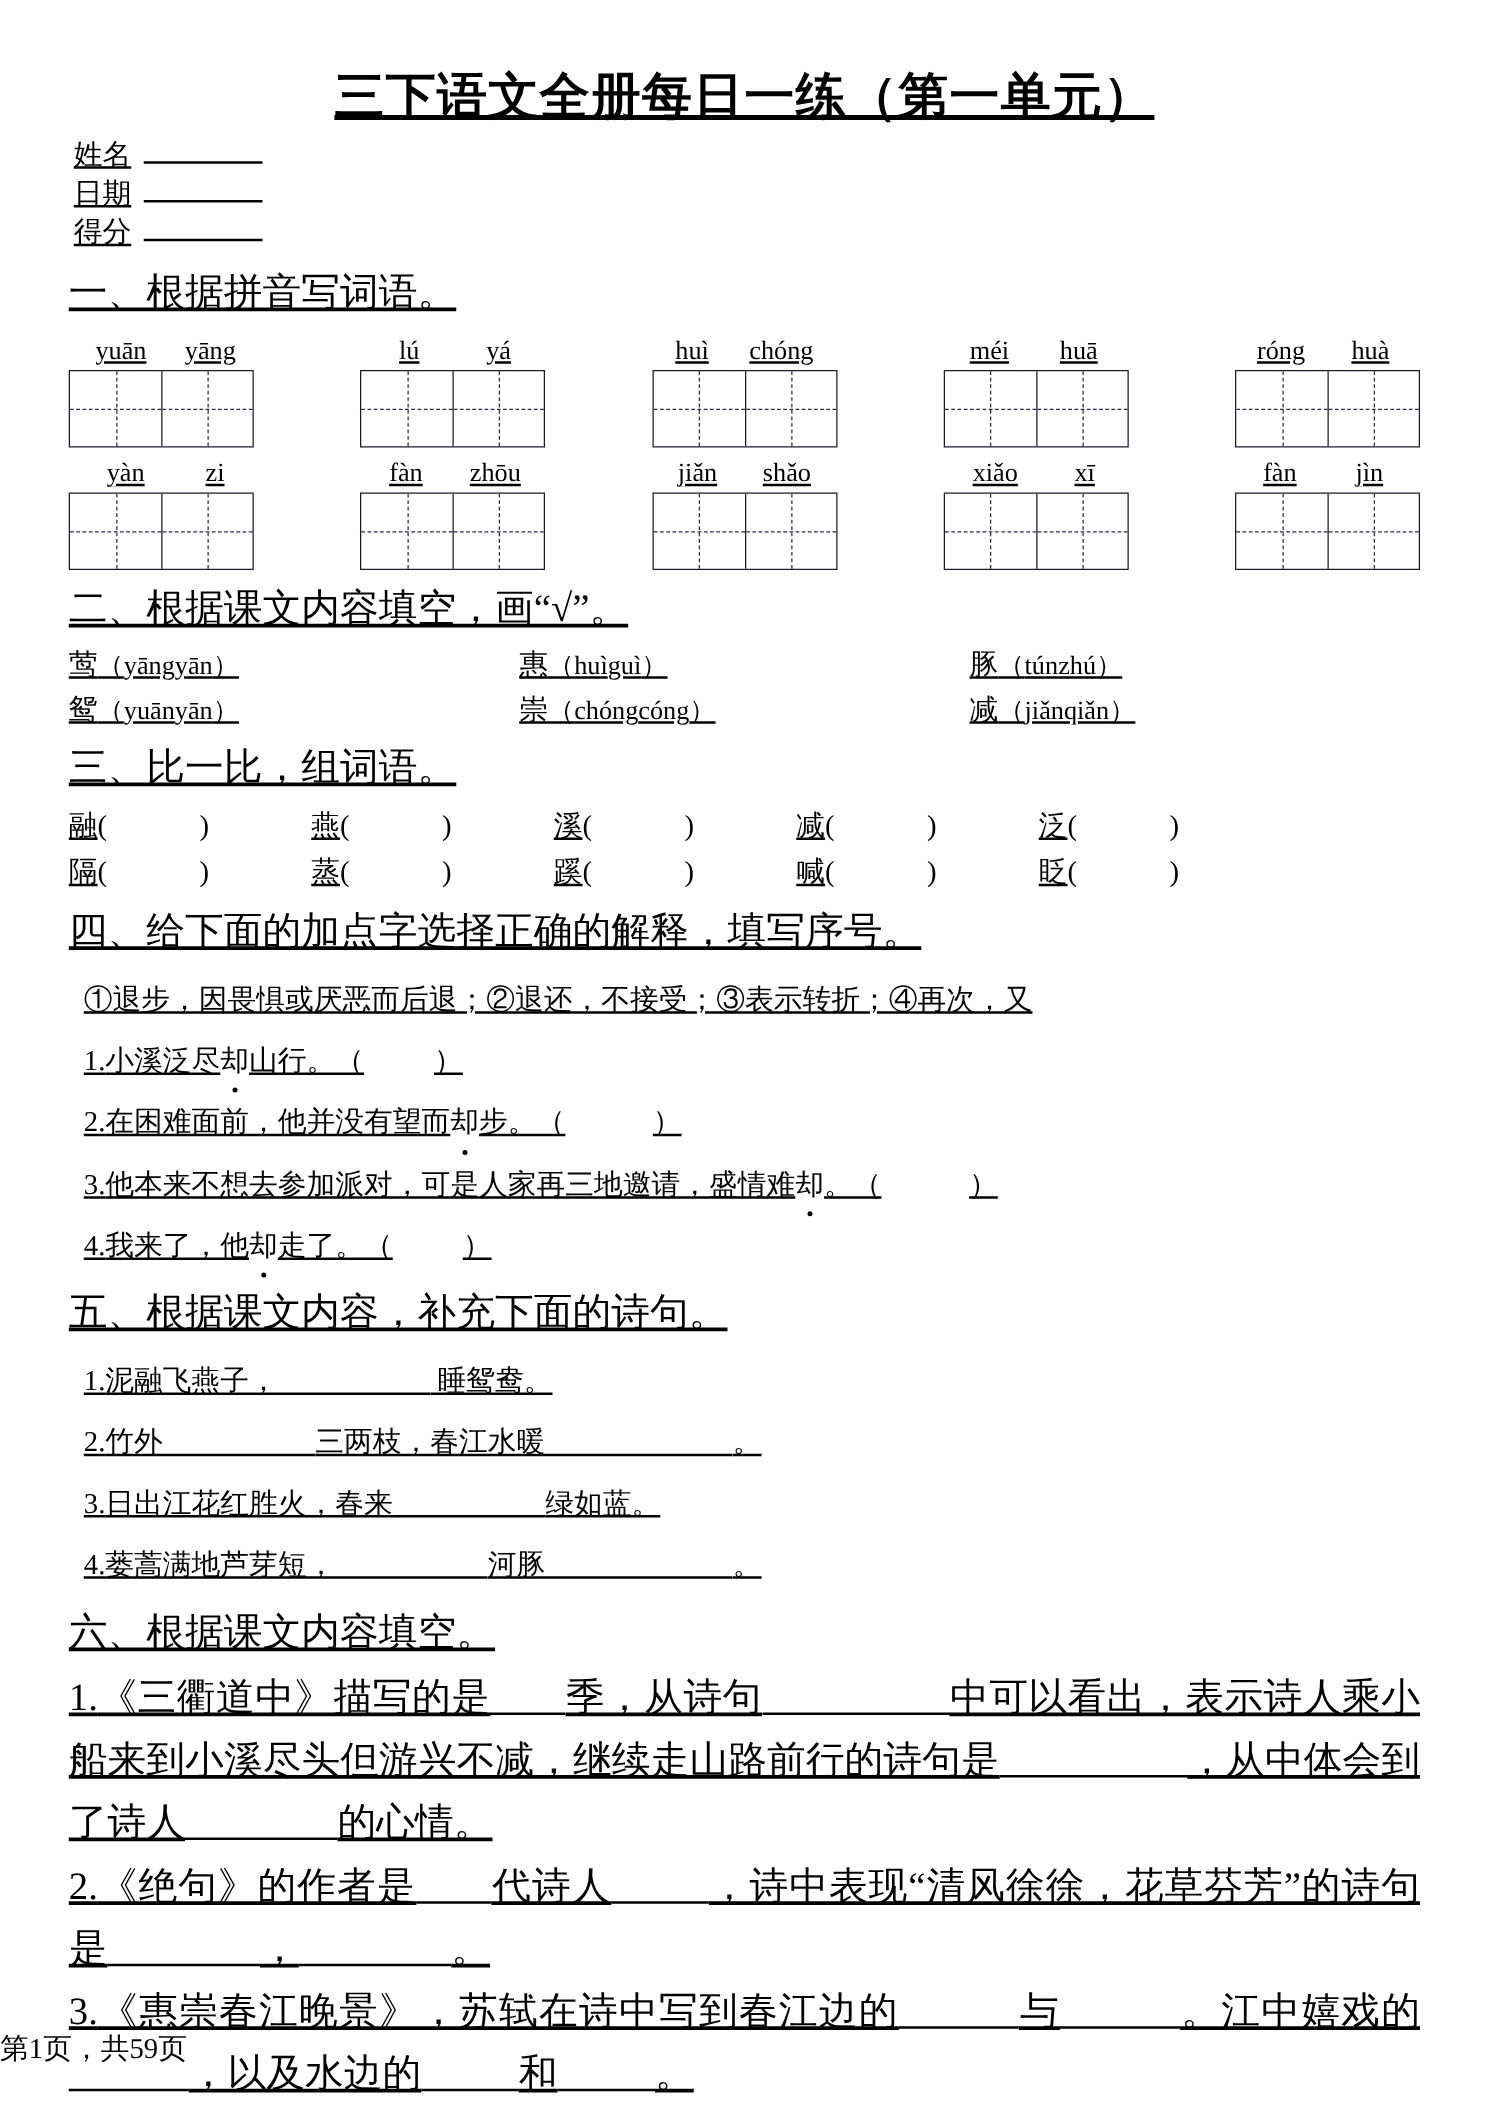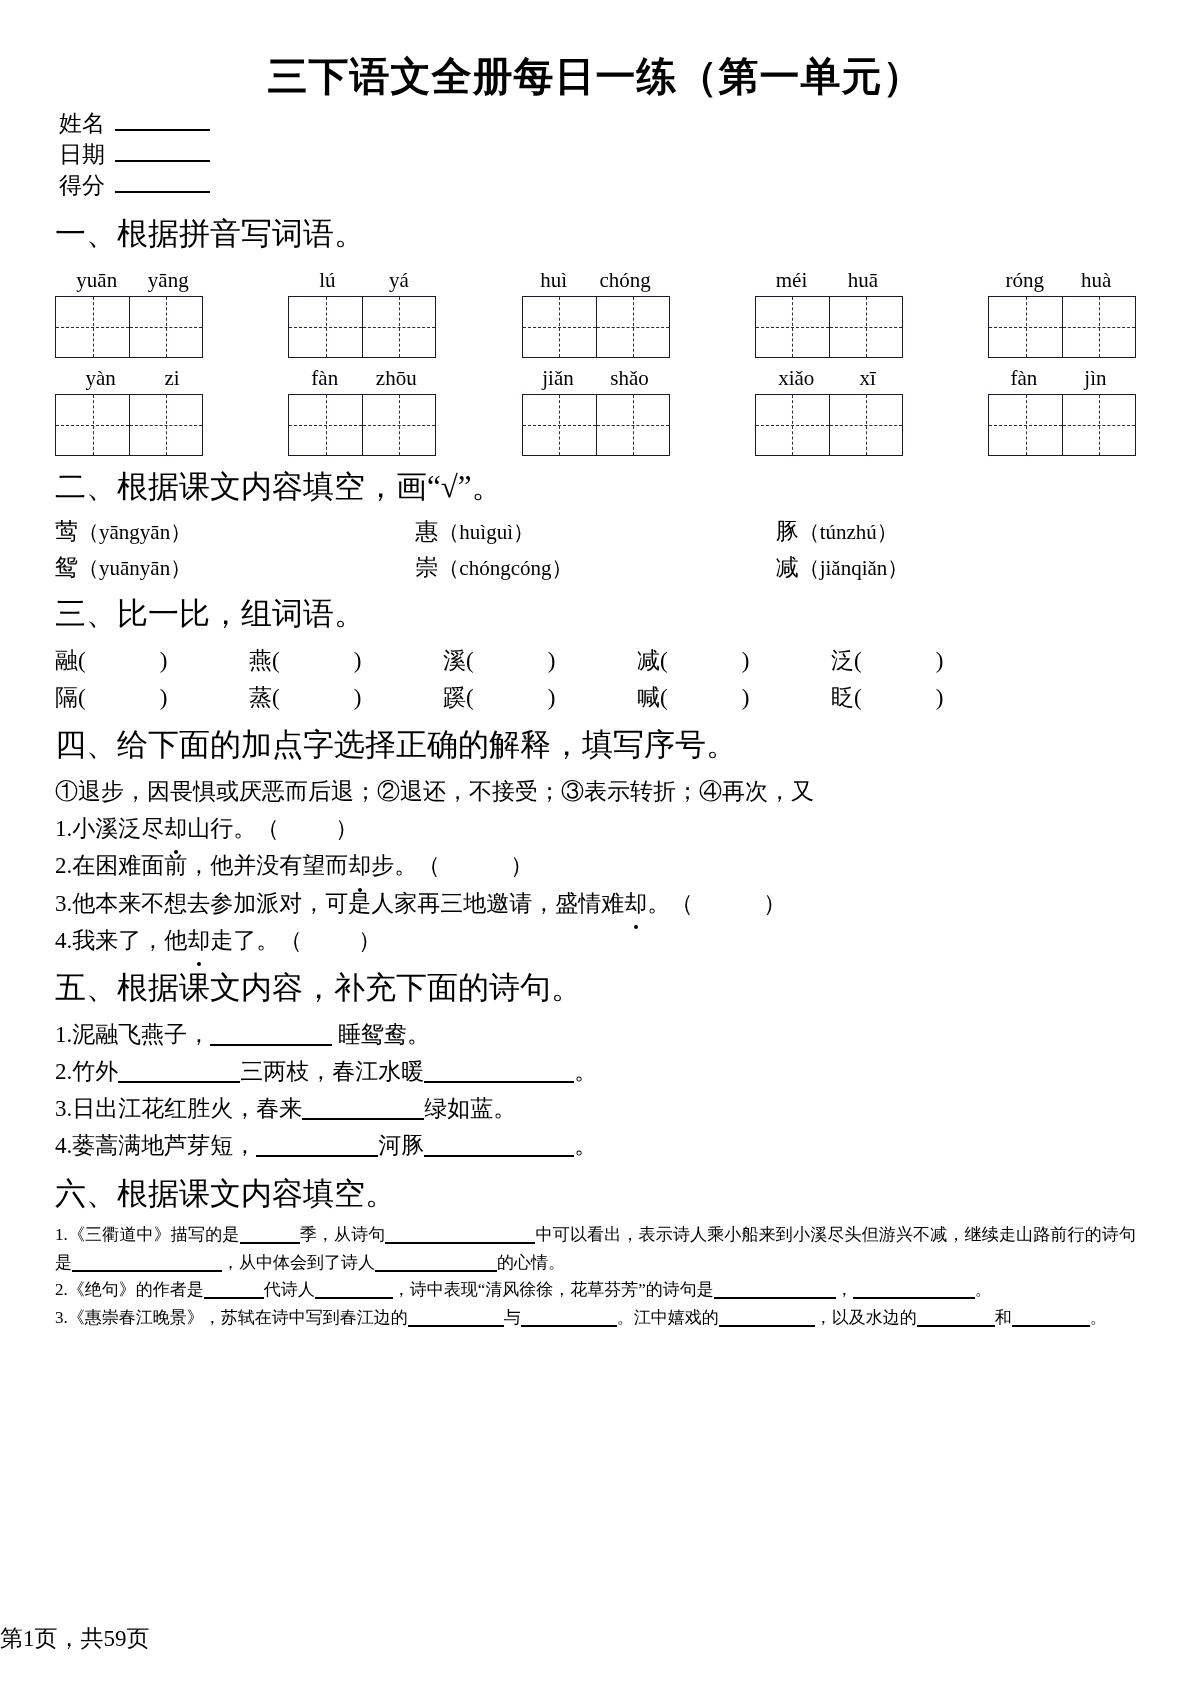--- a/index.html
+++ b/index.html
@@ -14,20 +14,21 @@
     color: #000000;
     position: relative;
     overflow: hidden;
   }
   .page {
     width: 1191px;
     height: 1684px;
     box-sizing: border-box;
     padding: 40px 55px 0 55px;
     position: relative;
+    text-decoration: underline;
   }
 
   
   .doc-title {
     text-align: center;
     font-size: 40px;
     font-weight: bold;
     letter-spacing: 1px;
     margin: 12px 0 6px 0;
     line-height: 1.25;
@@ -63,24 +64,24 @@
 
   
   .sec-head {
     font-size: 31px;
     margin: 6px 0 4px 0;
     line-height: 1.5;
   }
   .body-line {
     font-size: 23px;
     line-height: 1.62;
-    margin: 0;
+    margin: 12px;
   }
   .para {
-    font-size: 17px;
+    font-size: 31px;
     line-height: 1.62;
     margin: 0;
     text-align: justify;
   }
 
   
   .pinyin-block { margin-top: 10px; }
   .pinyin-row {
     display: flex;
     justify-content: space-between;

